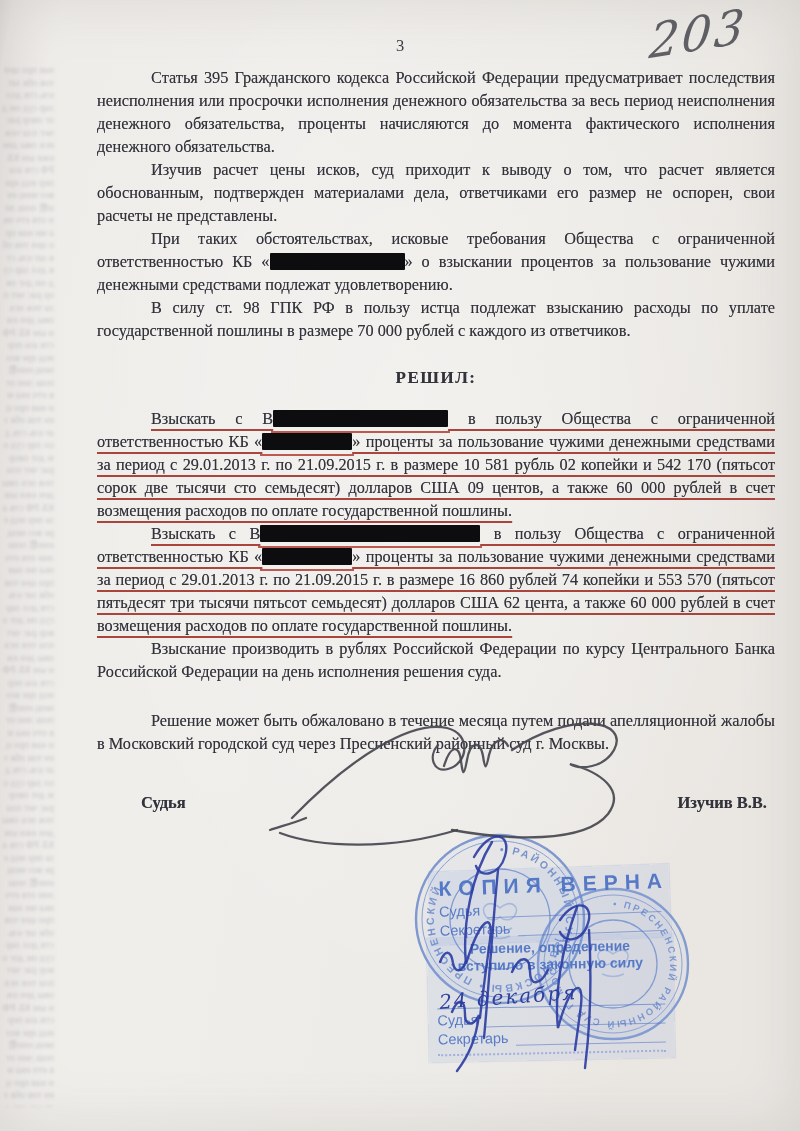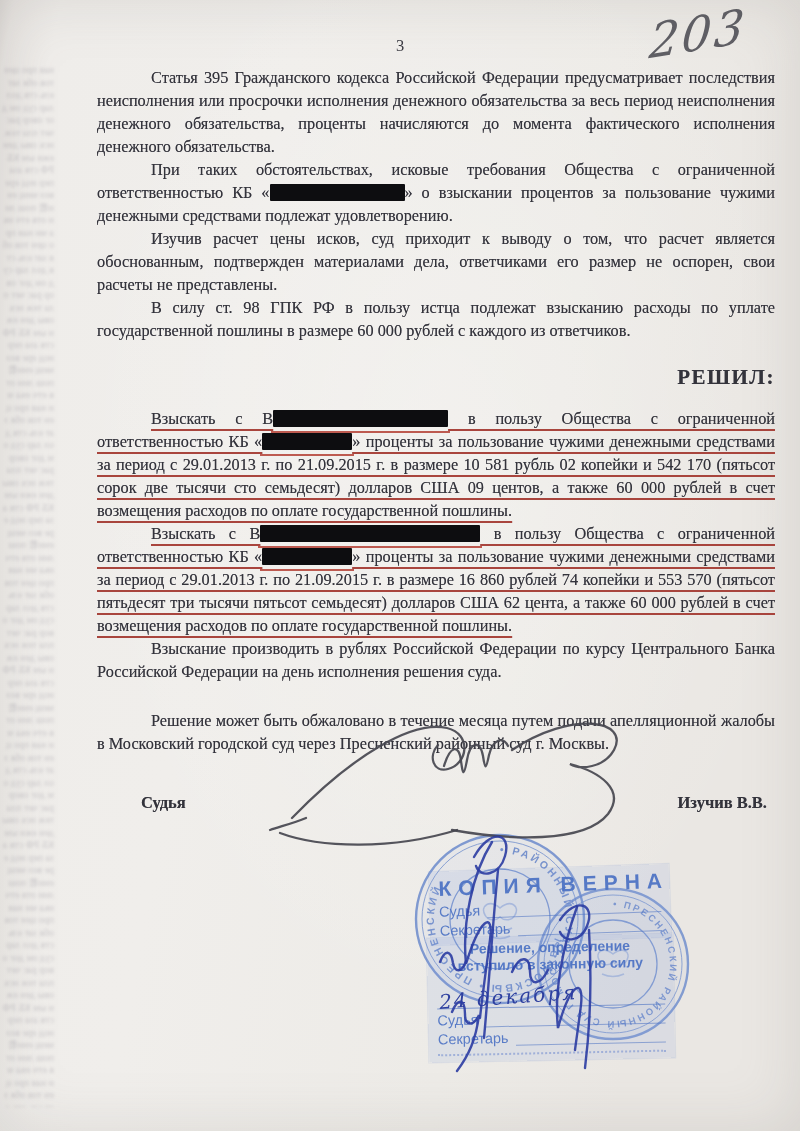--- a/index.html
+++ b/index.html
@@ -38,22 +38,22 @@
   .content{
     position:absolute;left:82px;top:66px;width:678px;
     font-size:16.3px;line-height:23px;
     color:#33333b;
     text-align:justify;
     text-shadow:0 0 .5px rgba(40,40,55,.55);
     margin-left:15px;
   }
   .par{margin:0;text-indent:54px;}
   .par.heading{
-    text-indent:0;text-align:right;font-weight:bold;
-    font-size:21px;letter-spacing:1.5px;
+    text-indent:0;text-align:center;font-weight:bold;
+    font-size:17px;letter-spacing:1.5px;
     margin:24px 0 18px 0;
   }
   .par.gap{margin-top:26px;}
   .par.u{
     text-decoration:underline;
     text-decoration-color:rgba(177,56,45,.82);
     text-decoration-thickness:2.2px;
     text-underline-offset:5px;
     text-decoration-skip-ink:none;
   }
@@ -117,23 +117,23 @@
 
   <div class="bleed">ная про цен тов обя зат ель ств дол лар суд ом дог овор рас чет пла теж иск овы ден ежн ым КБ РФ ств аза пер иод ере воз мещ ени着 пош лин отв етч ика ми  ная про цен тов обя зат ель ств дол лар суд ом дог овор рас чет пла теж иск овы ден ежн ым КБ РФ ств аза пер иод ере воз мещ ени着 пош лин отв етч ика ми  ная про цен тов обя зат ель ств дол лар суд ом дог овор рас чет пла теж иск овы ден ежн ым КБ РФ ств аза пер иод ере воз мещ ени着 пош лин отв етч ика ми  ная про цен тов обя зат ель ств дол лар суд ом дог овор рас чет пла теж иск овы ден ежн ым КБ РФ ств аза пер иод ере воз мещ ени着 пош лин отв етч ика ми  ная про цен тов обя зат ель ств дол лар суд ом дог овор рас чет пла теж иск овы ден ежн ым КБ РФ ств аза пер иод ере воз мещ ени着 пош лин отв етч ика ми  ная про цен тов обя зат ель ств дол лар суд ом дог овор рас чет пла теж иск овы ден ежн ым КБ РФ ств аза пер иод ере воз мещ ени着 пош лин отв етч ика ми  ная про цен тов обя зат ель ств дол лар суд ом дог овор рас чет пла теж иск овы ден ежн ым КБ РФ ств аза пер иод ере воз мещ ени着 пош лин отв етч ика ми  ная про цен тов обя зат ель ств дол лар суд ом дог овор рас чет пла теж иск овы ден ежн ым КБ РФ ств аза пер иод ере воз мещ ени着 пош лин отв етч ика ми  ная про цен тов обя зат ель ств дол лар суд ом дог овор рас чет пла теж иск овы ден ежн ым КБ РФ ств аза пер иод ере воз мещ ени着 пош лин отв етч ика ми  ная про цен тов обя зат ель ств дол лар суд ом дог овор рас чет пла теж иск овы ден ежн ым КБ РФ ств аза пер иод ере воз мещ ени着 пош лин отв етч ика ми  ная про цен тов обя зат ель ств дол лар суд ом дог овор рас чет пла теж иск овы ден ежн ым КБ РФ ств аза пер иод ере воз мещ ени着 пош лин отв етч ика ми  ная про цен тов обя зат ель ств дол лар суд ом дог овор рас чет пла теж иск овы ден ежн ым КБ РФ ств аза пер иод ере воз мещ ени着 пош лин отв етч ика ми  ная про цен тов обя зат ель ств дол лар суд ом дог овор рас чет пла теж иск овы ден ежн ым КБ РФ ств аза пер иод ере воз мещ ени着 пош лин отв етч ика ми  ная про цен тов обя зат ель ств дол лар суд ом дог овор рас чет пла теж иск овы ден ежн ым КБ РФ ств аза пер иод ере воз мещ ени着 пош лин отв етч ика ми  </div>
 
   <div class="pageno">3</div>
 
   <div class="sheetno">203</div>
 
   <div class="content">
     <div>
         <p class="par">Статья 395 Гражданского кодекса Российской Федерации предусматривает последствия неисполнения или просрочки исполнения денежного обязательства за весь период неисполнения денежного обязательства, проценты начисляются до момента фактического исполнения денежного обязательства.</p>
+        <p class="par">Изучив расчет цены исков, суд приходит к выводу о том, что расчет является обоснованным, подтвержден материалами дела, ответчиками его размер не оспорен, свои расчеты не представлены.</p>
         <p class="par">При таких обстоятельствах, исковые требования Общества с ограниченной ответственностью КБ «<span class="redact" style="width: 135px;"></span>» о взыскании процентов за пользование чужими денежными средствами подлежат удовлетворению.</p>
-        <p class="par">Изучив расчет цены исков, суд приходит к выводу о том, что расчет является обоснованным, подтвержден материалами дела, ответчиками его размер не оспорен, свои расчеты не представлены.</p>
-        <p class="par">В силу ст. 98 ГПК РФ в пользу истца подлежат взысканию расходы по уплате государственной пошлины в размере 60 000 рублей с каждого из ответчиков.</p>
+        <p class="par">В силу ст. 98 ГПК РФ в пользу истца подлежат взысканию расходы по уплате государственной пошлины в размере 70 000 рублей с каждого из ответчиков.</p>
         <p class="par heading">РЕШИЛ:</p>
         <p class="par u">Взыскать с В<span class="redact" style="width: 175px;"></span> в пользу Общества с ограниченной ответственностью КБ «<span class="redact" style="width: 90px;"></span>» проценты за пользование чужими денежными средствами за период с 29.01.2013 г. по 21.09.2015 г. в размере 10 581 рубль 02 копейки и 542 170 (пятьсот сорок две тысячи сто семьдесят) долларов США 09 центов, а также 60 000 рублей в счет возмещения расходов по оплате государственной пошлины.</p>
         <p class="par u">Взыскать с В<span class="redact" style="width: 220px;"></span> в пользу Общества с ограниченной ответственностью КБ «<span class="redact" style="width: 90px;"></span>» проценты за пользование чужими денежными средствами за период с 29.01.2013 г. по 21.09.2015 г. в размере 16 860 рублей 74 копейки и 553 570 (пятьсот пятьдесят три тысячи пятьсот семьдесят) долларов США 62 цента, а также 60 000 рублей в счет возмещения расходов по оплате государственной пошлины.</p>
         <p class="par">Взыскание производить в рублях Российской Федерации по курсу Центрального Банка Российской Федерации на день исполнения решения суда.</p>
         <p class="par gap">Решение может быть обжаловано в течение месяца путем подачи апелляционной жалобы в Московский городской суд через Пресненский районный суд г. Москвы.</p>
       </div>
     <div class="sigrow">
       <span>Судья</span>
       <span>Изучив В.В.</span>
     </div>

